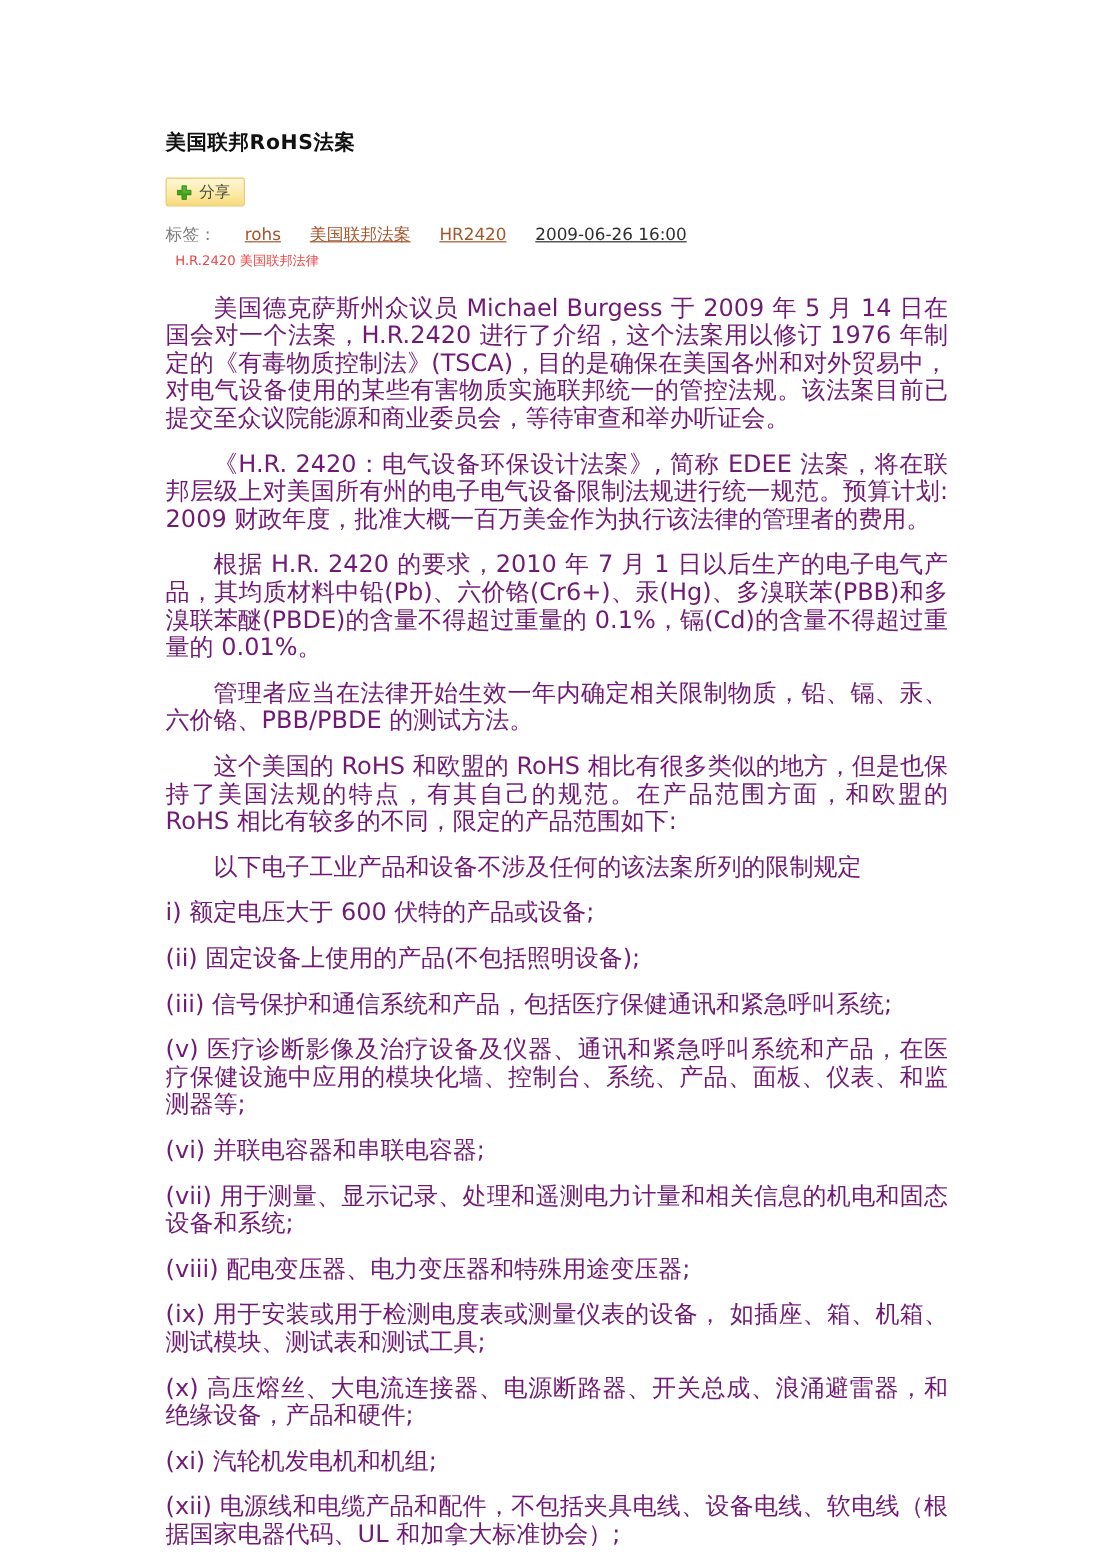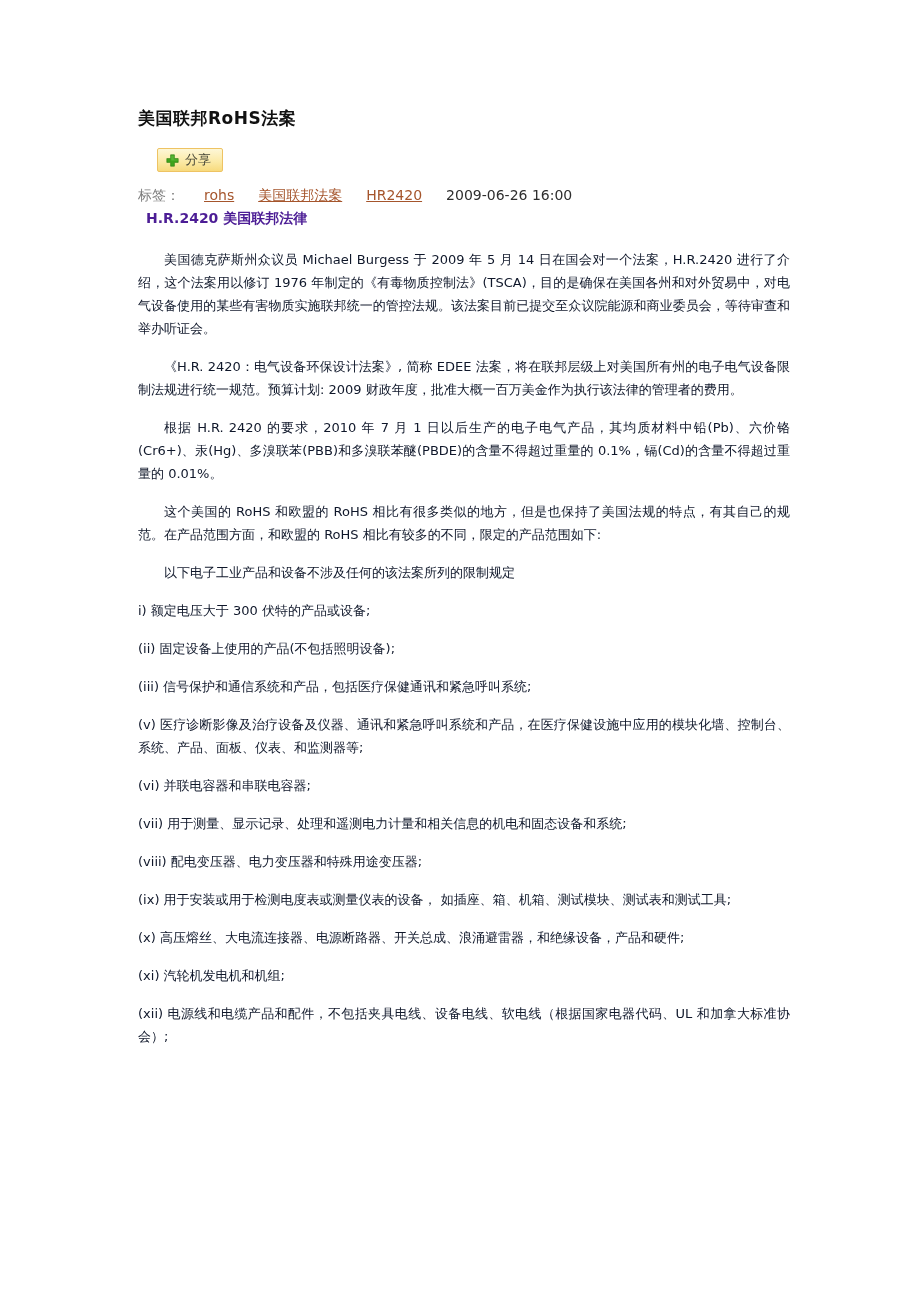--- a/index.html
+++ b/index.html
@@ -30,49 +30,47 @@
     gap: 6px;
     height: 24px;
     padding: 0 11px 0 8px;
     background: linear-gradient(#fdf7d7, #fbe9a4 60%, #f7da7d);
     border: 1px solid #eec363;
     border-radius: 2px;
     font-size: 13px;
     color: #4a4a3a;
     cursor: pointer;
     margin-bottom: 15px;
-    margin-left: 19px;
   }
   .share-btn svg { display: block; }
   .meta-row {
     display: flex;
     align-items: baseline;
     gap: 24px;
     font-size: 14px;
     margin-bottom: 5px;
   }
   .meta-label { color: #7c7c7c; }
   .tag-link {
     color: #a5552c;
     text-decoration: underline;
     cursor: pointer;
   }
-  .timestamp { color: #2e2e2e; }
+  .timestamp { color: #2e2e2e; text-decoration: underline; }
   .subtitle {
-    font-size: 14px;
-    color: #4c1d95;
+    font-size: 11px;
+    color: #ef4444;
     padding-left: 8px;
     margin-bottom: 20px;
-    font-weight: bold;
   }
   .article p {
-    font-size: 13px;
+    font-size: 20px;
     line-height: 23px;
     text-align: justify;
-    color: #0f172a;
+    color: #701a75;
     margin-bottom: 15px;
   }
   .article p.indent { text-indent: 2em; }
 </style>
 </head>
 <body>
 
 <div class="doc">
 
   <h1 class="doc-title">美国联邦RoHS法案</h1>
@@ -96,24 +94,25 @@
     <a class="tag-link">HR2420</a>
     <span class="timestamp">2009-06-26 16:00</span>
   </div>
 
   <div class="subtitle">H.R.2420 美国联邦法律</div>
 
   <div class="article">
     <p class="indent">美国德克萨斯州众议员 Michael Burgess 于 2009 年 5 月 14 日在国会对一个法案，H.R.2420 进行了介绍，这个法案用以修订 1976 年制定的《有毒物质控制法》(TSCA)，目的是确保在美国各州和对外贸易中，对电气设备使用的某些有害物质实施联邦统一的管控法规。该法案目前已提交至众议院能源和商业委员会，等待审查和举办听证会。</p>
     <p class="indent">《H.R. 2420：电气设备环保设计法案》, 简称 EDEE 法案，将在联邦层级上对美国所有州的电子电气设备限制法规进行统一规范。预算计划: 2009 财政年度，批准大概一百万美金作为执行该法律的管理者的费用。</p>
     <p class="indent">根据 H.R. 2420 的要求，2010 年 7 月 1 日以后生产的电子电气产品，其均质材料中铅(Pb)、六价铬(Cr6+)、汞(Hg)、多溴联苯(PBB)和多溴联苯醚(PBDE)的含量不得超过重量的 0.1%，镉(Cd)的含量不得超过重量的 0.01%。</p>
+    <p class="indent">管理者应当在法律开始生效一年内确定相关限制物质，铅、镉、汞、六价铬、PBB/PBDE 的测试方法。</p>
     <p class="indent">这个美国的 RoHS 和欧盟的 RoHS 相比有很多类似的地方，但是也保持了美国法规的特点，有其自己的规范。在产品范围方面，和欧盟的 RoHS 相比有较多的不同，限定的产品范围如下:</p>
     <p class="indent">以下电子工业产品和设备不涉及任何的该法案所列的限制规定</p>
 
-    <p>i) 额定电压大于 300 伏特的产品或设备;</p>
+    <p>i) 额定电压大于 600 伏特的产品或设备;</p>
     <p>(ii) 固定设备上使用的产品(不包括照明设备);</p>
     <p>(iii) 信号保护和通信系统和产品，包括医疗保健通讯和紧急呼叫系统;</p>
     <p>(v) 医疗诊断影像及治疗设备及仪器、通讯和紧急呼叫系统和产品，在医疗保健设施中应用的模块化墙、控制台、系统、产品、面板、仪表、和监测器等;</p>
     <p>(vi) 并联电容器和串联电容器;</p>
     <p>(vii) 用于测量、显示记录、处理和遥测电力计量和相关信息的机电和固态设备和系统;</p>
     <p>(viii) 配电变压器、电力变压器和特殊用途变压器;</p>
     <p>(ix) 用于安装或用于检测电度表或测量仪表的设备， 如插座、箱、机箱、测试模块、测试表和测试工具;</p>
     <p>(x) 高压熔丝、大电流连接器、电源断路器、开关总成、浪涌避雷器，和绝缘设备，产品和硬件;</p>
     <p>(xi) 汽轮机发电机和机组;</p>
     <p>(xii) 电源线和电缆产品和配件，不包括夹具电线、设备电线、软电线（根据国家电器代码、UL 和加拿大标准协会）;</p>

